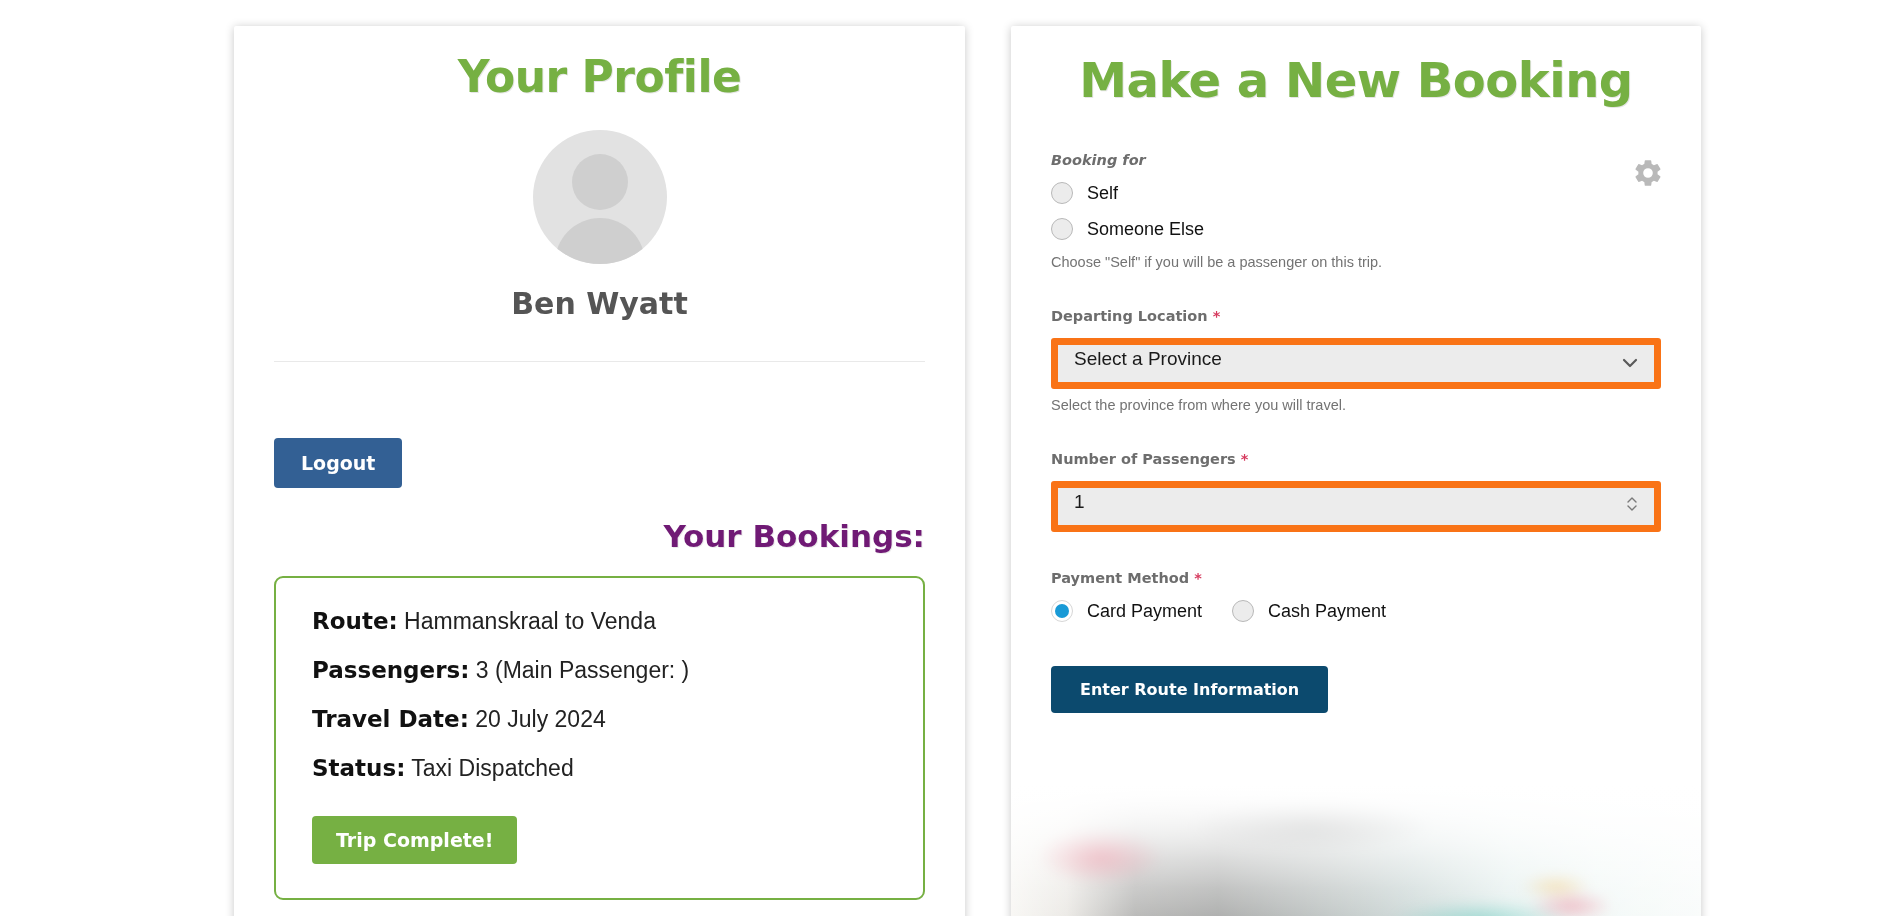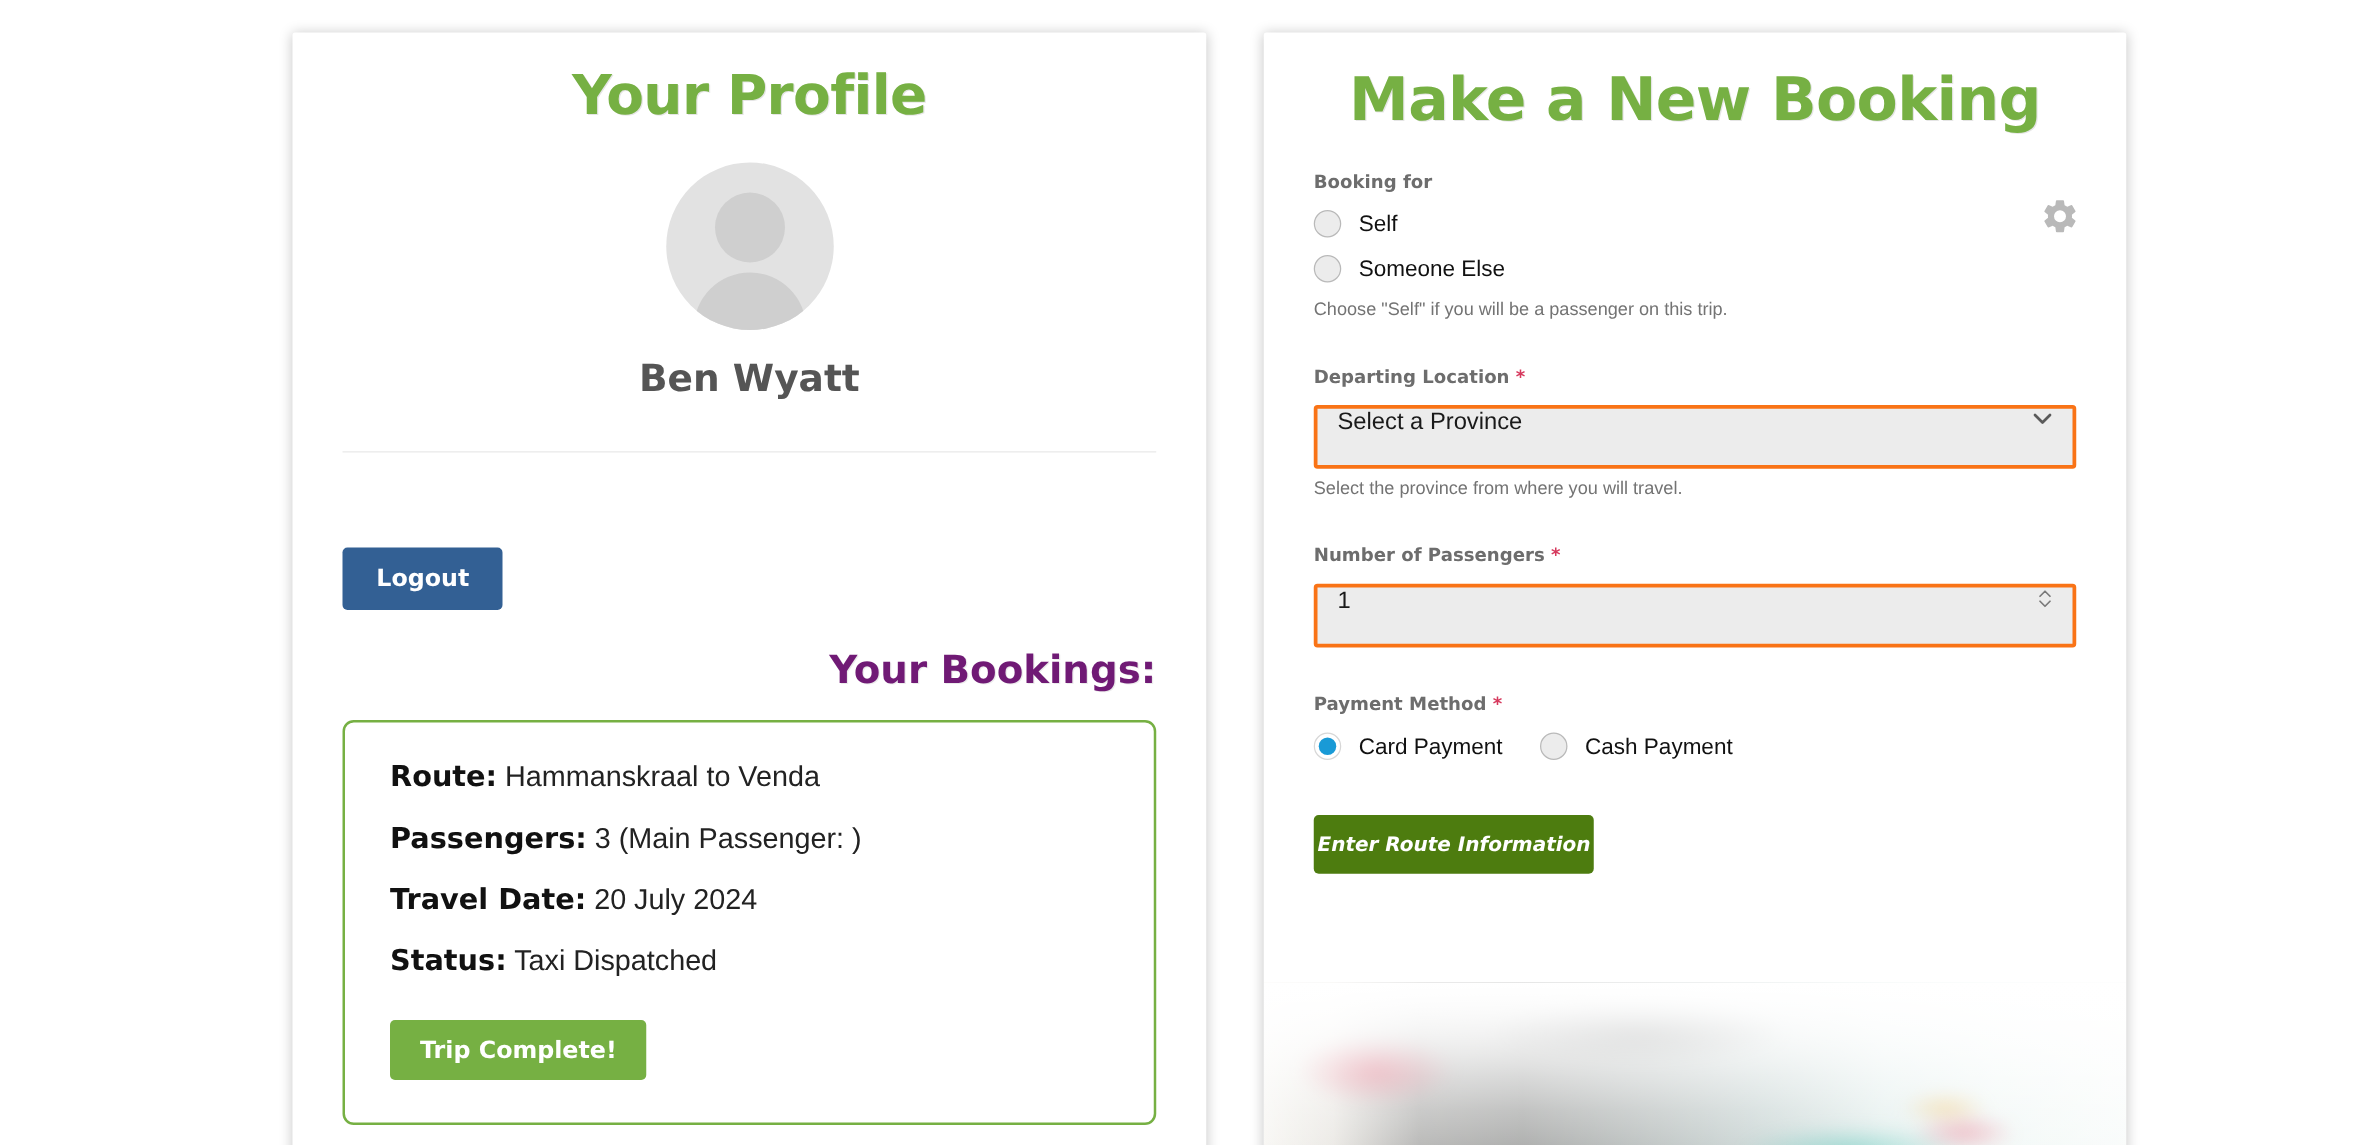--- a/index.html
+++ b/index.html
@@ -117,25 +117,24 @@
     color: #ffffff;
     display: inline-block;
   }
   .btn-logout {
     background: #336094;
     font-size: 19px;
     padding: 14px 27px;
     margin-top: 76px;
   }
   .btn-blue {
-    background: #4d7c0f;
+    background: #0c4a6e;
     font-size: 16px;
-    padding: 14px 3px;
+    padding: 14px 29px;
     margin-top: 30px;
-    font-style: italic;
   }
   .btn-green {
     background: #76b043;
     font-size: 19px;
     padding: 13px 24px;
     margin-top: 34px;
   }
 
   .bookings-heading {
     color: #701a75;
@@ -211,25 +210,25 @@
   }
   .help-text {
     font-size: 14.5px;
     color: #737373;
     margin: 8px 0 0 0;
   }
   .field {
     width: 100%;
     height: 51px;
     background: #ececec;
-    border: 3px solid #f97316;
+    border: 7px solid #f97316;
     border-radius: 3px;
     display: flex;
-    align-items: flex-start;
-    padding: 0 16px;
+    align-items: flex-end;
+    padding: 12px 16px;
     font-size: 19px;
     color: #1a1a1a;
     position: relative;
     cursor: pointer;
   }
   .field .value { flex: 1; }
   .chev {
     width: 16px; height: 16px;
     flex: none;
   }
@@ -316,21 +315,21 @@
 
     <span class="gear-icon">
       <svg viewBox="0 0 24 24" width="32" height="32" aria-hidden="true">
         <path fill="#b9b9b9" d="M19.14 12.94a7.07 7.07 0 0 0 .06-.94 7.07 7.07 0 0 0-.06-.94l2.03-1.58a.5.5 0 0 0 .12-.62l-1.92-3.32a.5.5 0 0 0-.6-.22l-2.39.96a7.1 7.1 0 0 0-1.62-.94l-.36-2.54a.5.5 0 0 0-.5-.42h-3.84a.5.5 0 0 0-.5.42l-.36 2.54c-.59.24-1.13.56-1.62.94l-2.39-.96a.5.5 0 0 0-.6.22L2.67 8.86a.5.5 0 0 0 .12.62l2.03 1.58c-.04.31-.06.63-.06.94s.02.63.06.94l-2.03 1.58a.5.5 0 0 0-.12.62l1.92 3.32c.12.22.38.3.6.22l2.39-.96c.49.38 1.03.7 1.62.94l.36 2.54c.04.24.25.42.5.42h3.84c.25 0 .46-.18.5-.42l.36-2.54c.59-.24 1.13-.56 1.62-.94l2.39.96c.22.08.48 0 .6-.22l1.92-3.32a.5.5 0 0 0-.12-.62l-2.03-1.58ZM12 15.6A3.6 3.6 0 1 1 15.6 12 3.6 3.6 0 0 1 12 15.6Z"></path>
       </svg>
     </span>
 
     <h1 class="heading-green heading-right">Make a New Booking</h1>
 
     
-    <p class="form-label" style="margin-top:30px;">Booking for</p>
+    <p class="form-label" style="margin-top:44px;font-style:italic;">Booking for</p>
 
     <div class="radio-row">
       <span class="radio"></span>
       <span class="radio-label">Self</span>
     </div>
 
     <div class="radio-row">
       <span class="radio"></span>
       <span class="radio-label">Someone Else</span>
     </div>

